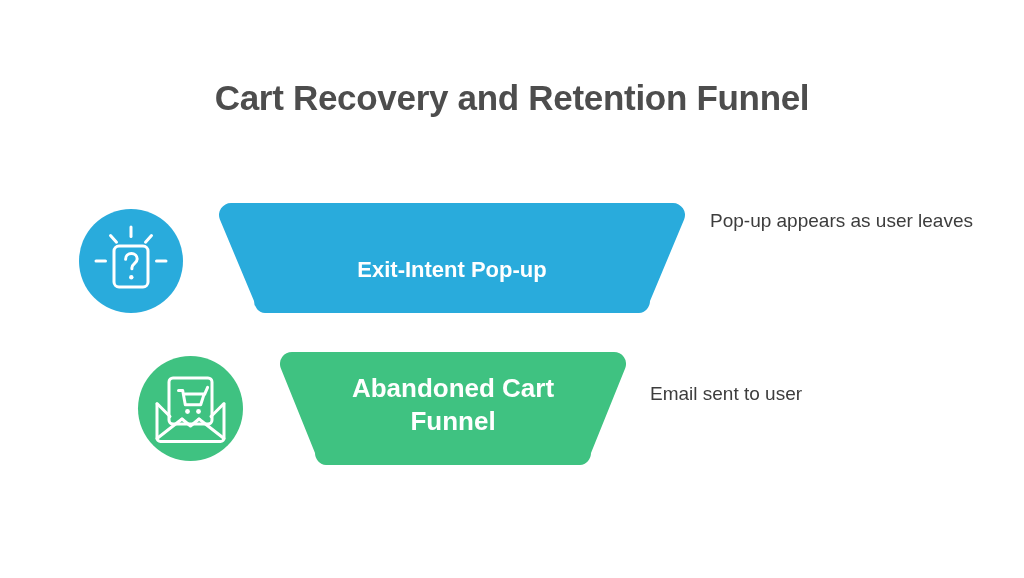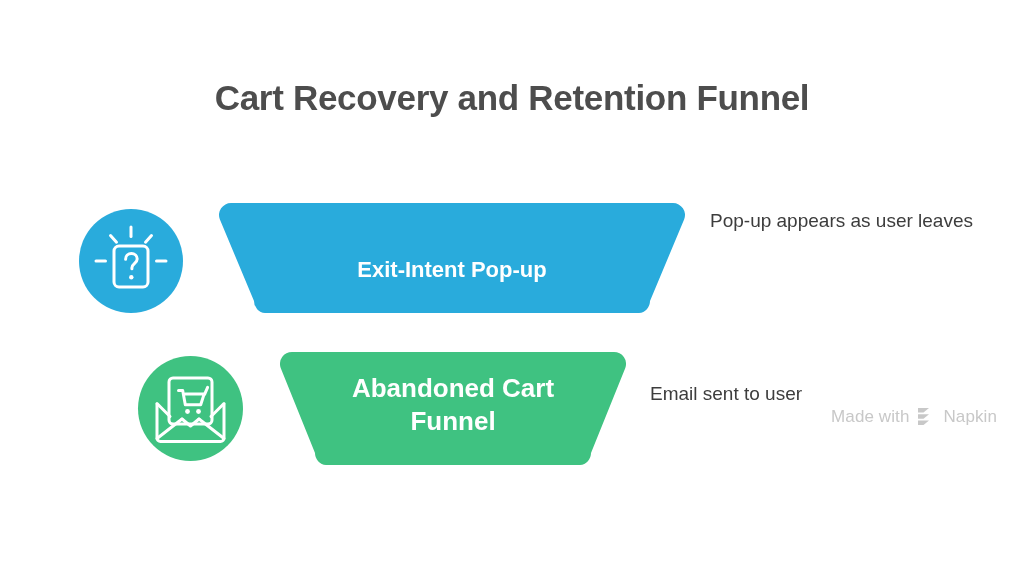--- a/index.html
+++ b/index.html
@@ -198,25 +198,14 @@
       <path d="M12,0 H334 A12,12 0 0 1 345.3,16.1 L311,101 A12,12 0 0 1 300,113 H46 A12,12 0 0 1 35,101 L0.7,16.1 A12,12 0 0 1 12,0 Z" fill="#3fc281"></path>
     </svg>
   </div>
   <div class="funnel-label" id="label-abandoned-cart">
     <div>Abandoned Cart</div>
     <div>Funnel</div>
   </div>
 
   <div class="annotation" id="note-abandoned-cart">Email sent to user</div>
 
-  <div id="watermark">
-    <span>Made with</span>
-    <span class="wm-logo">
-      <svg viewBox="0 0 20 18" xmlns="http://www.w3.org/2000/svg">
-        <path d="M2 0 L13 0 L7.5 4.6 L2 4.6 Z" fill="#c8c8c8"></path>
-        <path d="M2 6.2 L13 6.2 L7.5 10.8 L2 10.8 Z" fill="#c8c8c8"></path>
-        <path d="M2 12.4 L13 12.4 L7.5 17 L2 17 Z" fill="#c8c8c8"></path>
-      </svg>
-    </span>
-    <span>Napkin</span>
-  </div>
 
 </div>
 
 </body></html>

